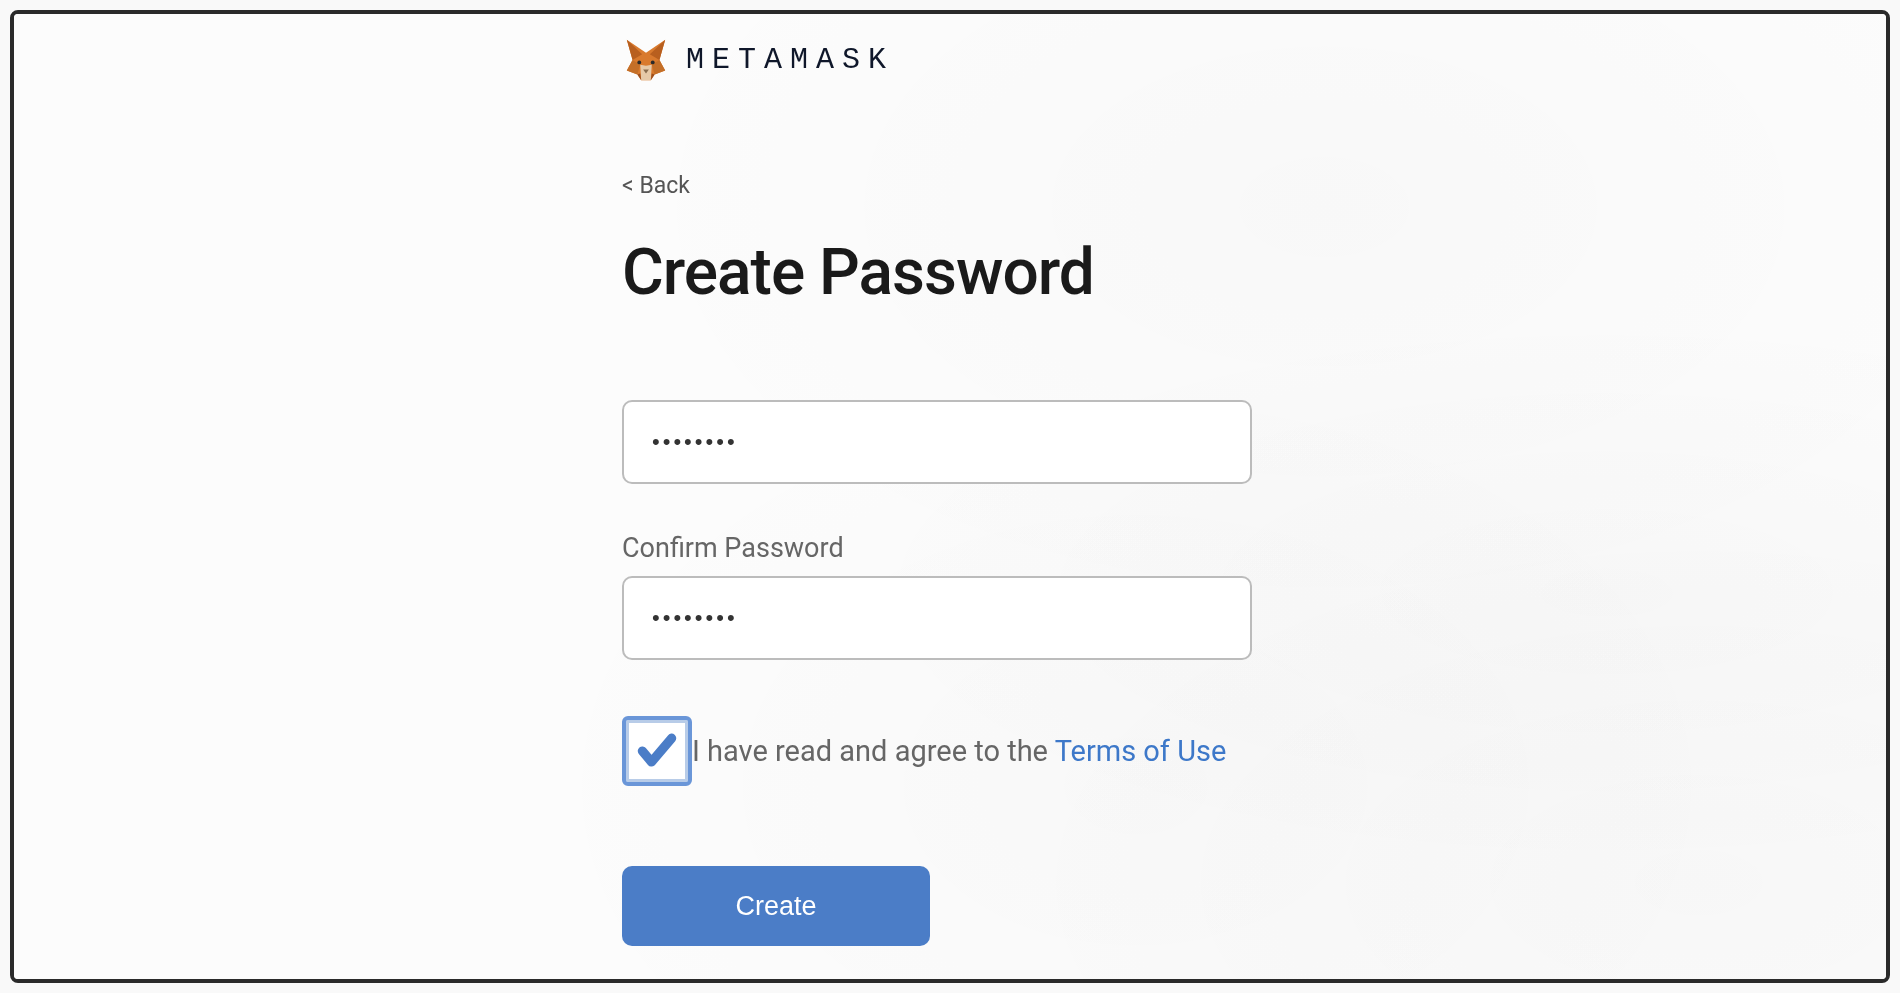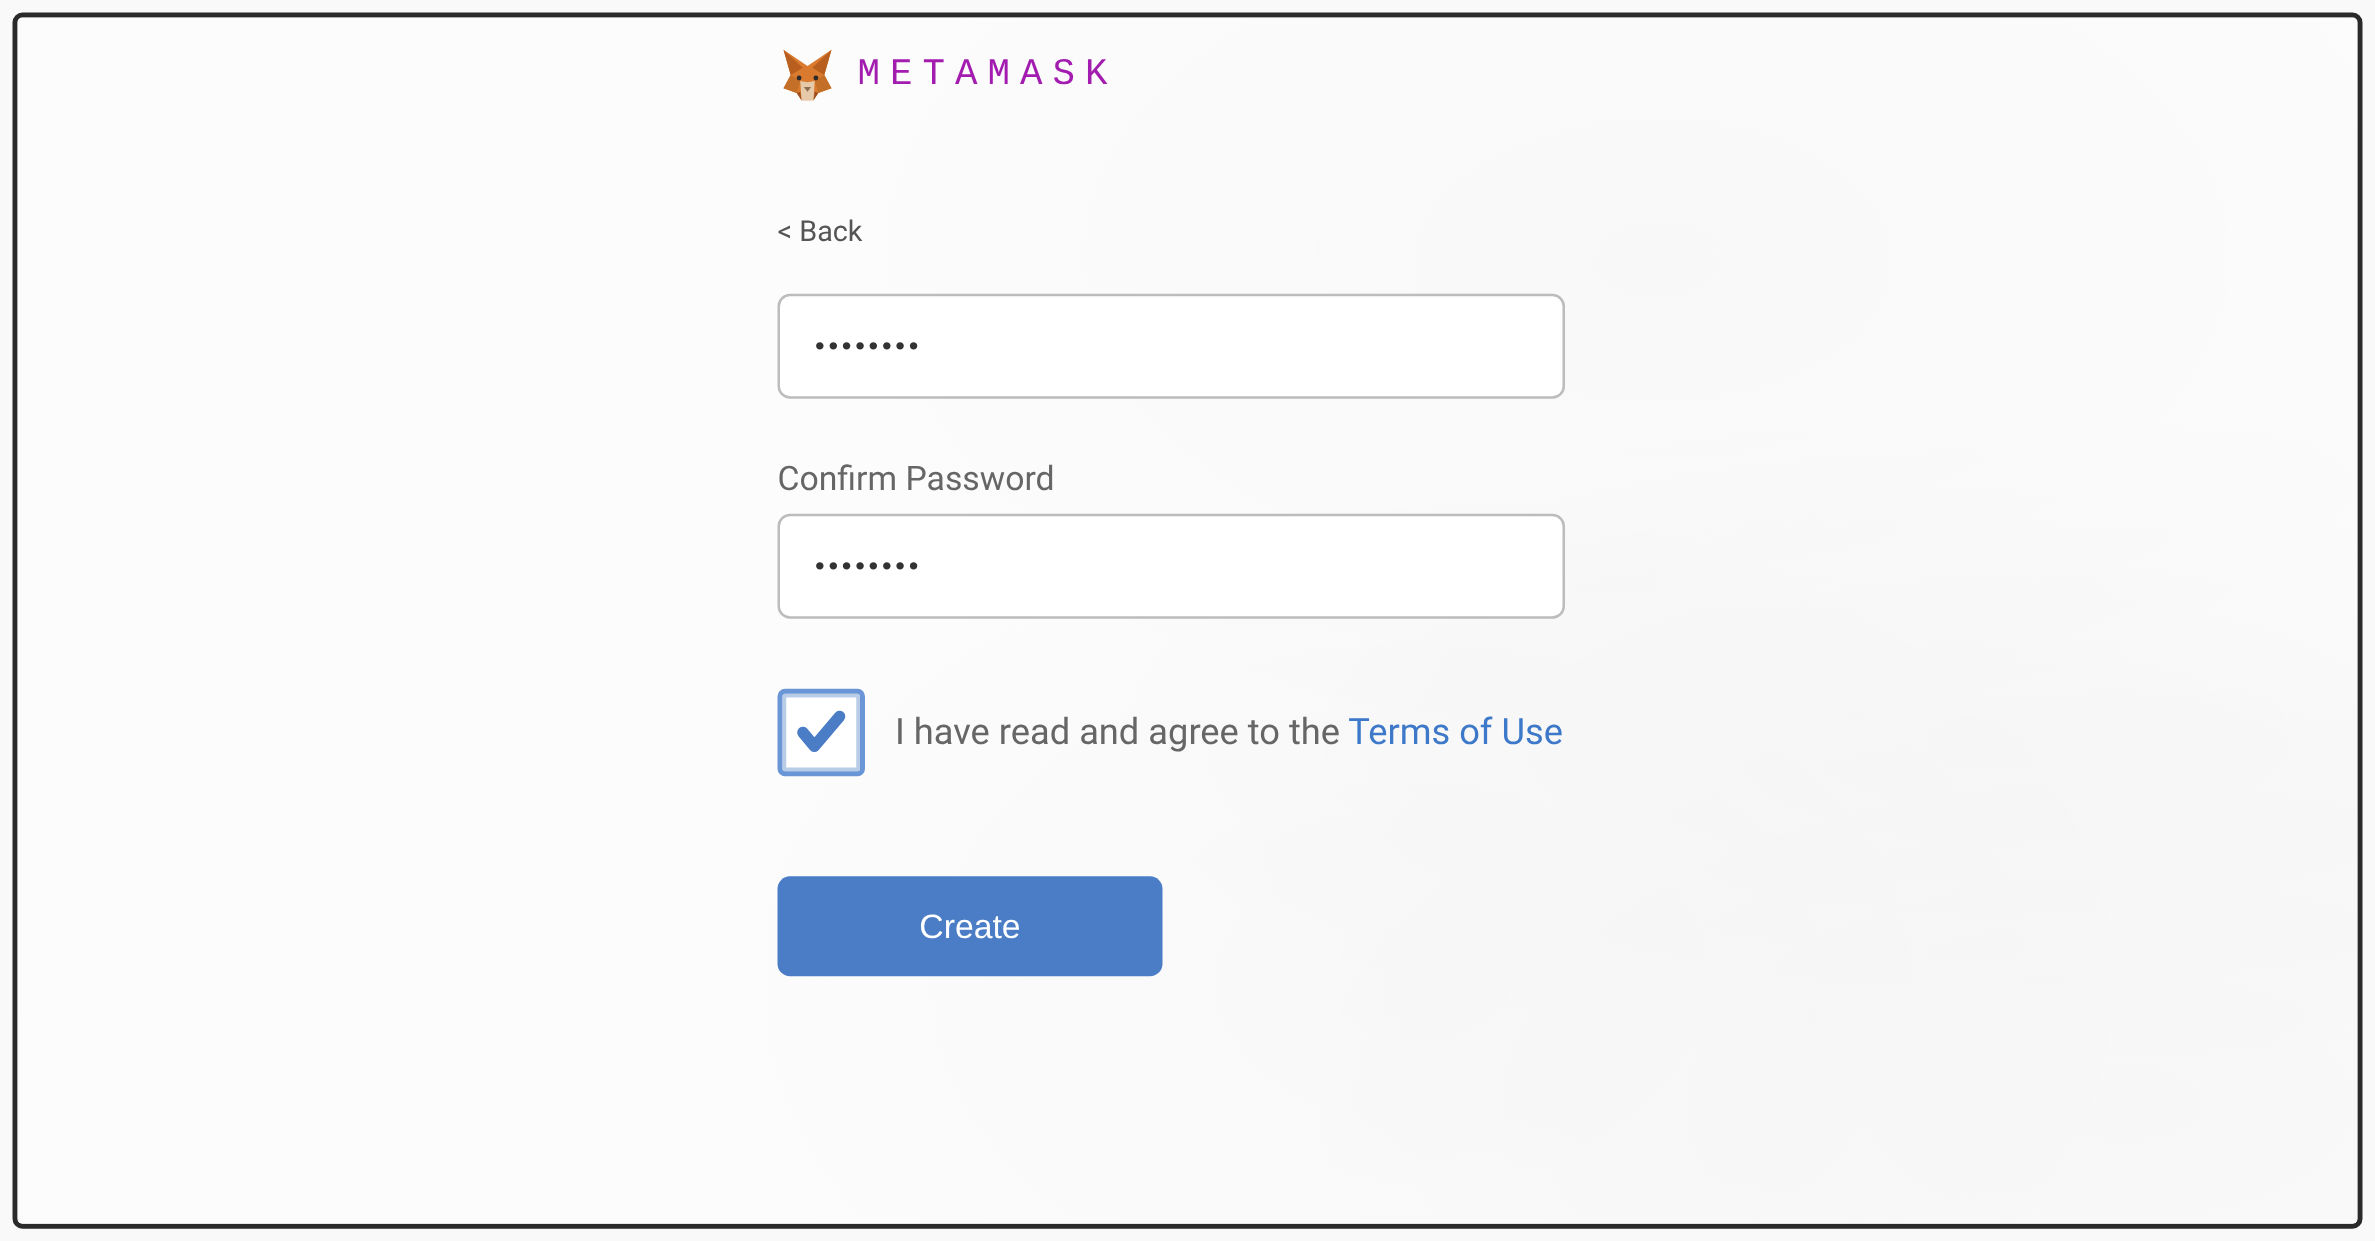--- a/index.html
+++ b/index.html
@@ -52,21 +52,21 @@
     
     .fox-icon {
       width: 48px;
       height: 48px;
     }
     
     .brand-text {
       font-family: "Courier New", Courier, monospace;
       font-size: 30px;
       letter-spacing: 8px;
-      color: #a21caf;
+      color: #0f172a;
       font-weight: 500;
     }
     
     .back-link {
       font-size: 23px;
       color: #555;
       cursor: pointer;
       margin-bottom: 36px;
       display: inline-block;
     }
@@ -98,21 +98,20 @@
       letter-spacing: 3px;
     }
     
     .field-group {
       margin-bottom: 48px;
     }
     
     .terms-row {
       display: flex;
       align-items: center;
-      gap: 24px;
       margin-top: 56px;
       margin-bottom: 80px;
     }
     
     .checkbox-wrap {
       width: 70px;
       height: 70px;
       border: 4px solid #6a96d8;
       border-radius: 6px;
       background: #fff;
@@ -172,20 +171,21 @@
           <circle cx="36" cy="55" r="4" fill="#2a2a2a"></circle>
           <circle cx="64" cy="55" r="4" fill="#2a2a2a"></circle>
           <polygon points="44,70 56,70 50,78" fill="#8a6d4f"></polygon>
         </svg>
       </span>
       <span class="brand-text">METAMASK</span>
     </div>
     
     <div class="back-link">&lt; Back</div>
     
+    <h1 class="page-title">Create Password</h1>
     
     <div class="field-group">
       <input type="text" class="text-input" value="••••••••" style="">
     </div>
     
     <div class="field-group">
       <div class="field-label">Confirm Password</div>
       <input type="text" class="text-input" value="••••••••" style="">
     </div>
     

